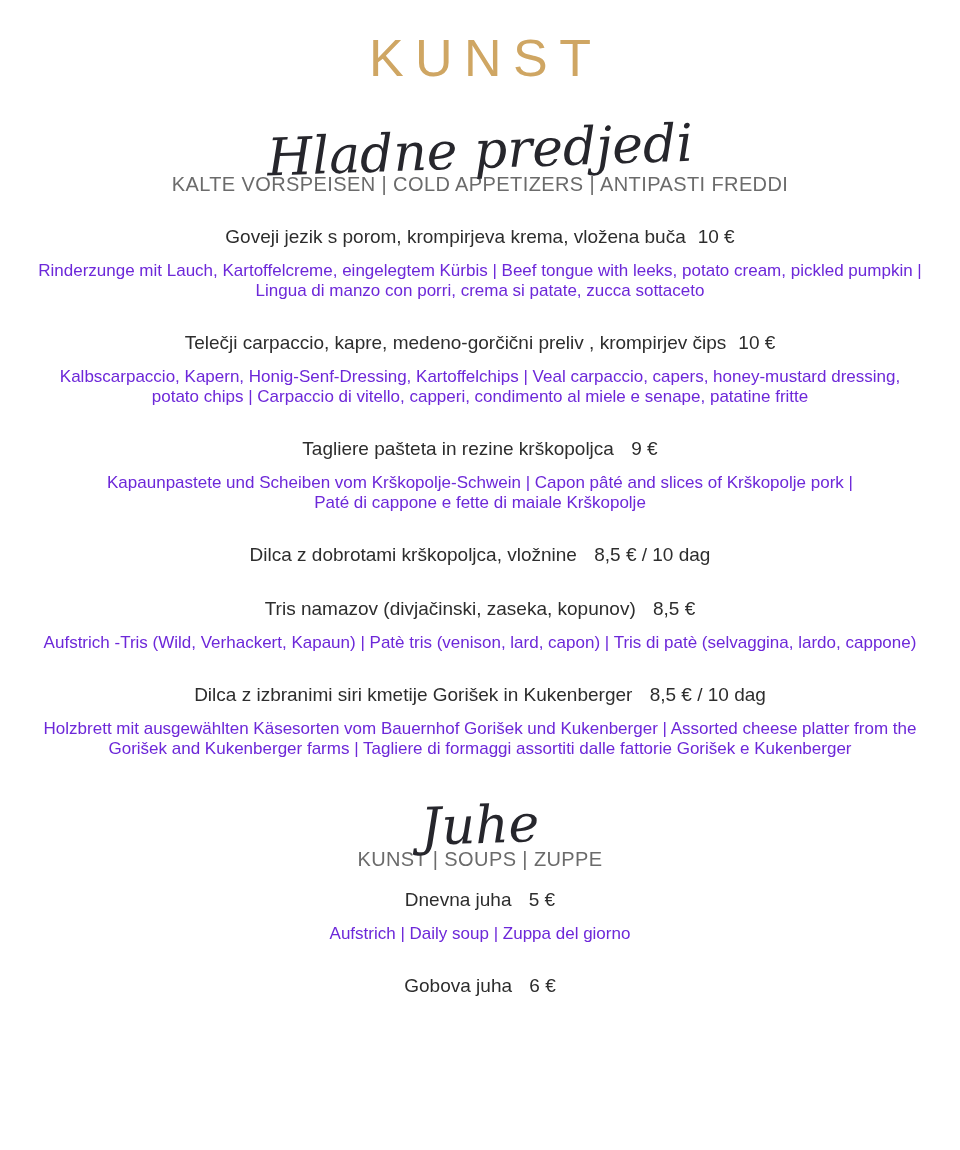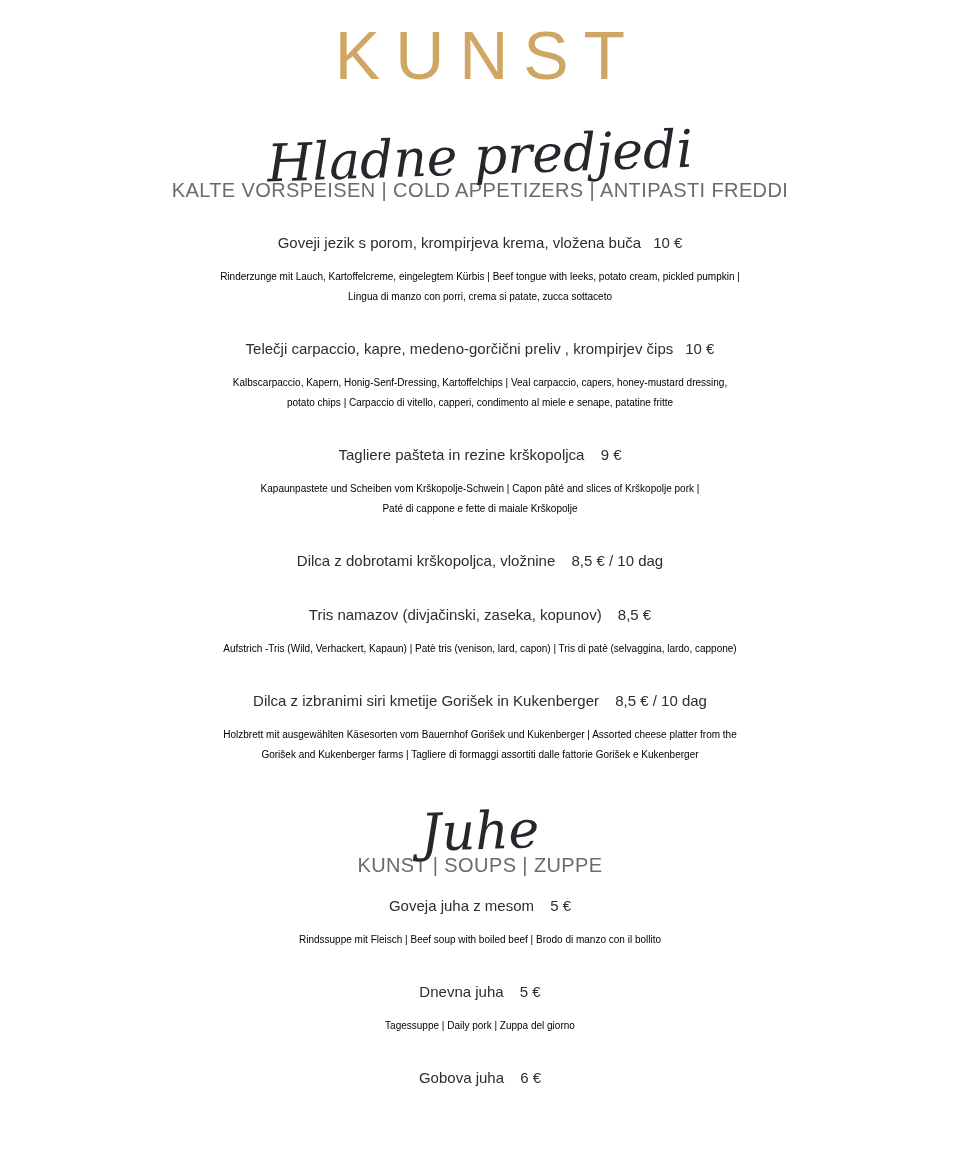--- a/index.html
+++ b/index.html
@@ -5,26 +5,26 @@
   html, body { margin: 0; padding: 0; background: #ffffff; }
   body {
     width: 960px;
     min-height: 1150px;
     font-family: "Liberation Sans", sans-serif;
     color: #2e2e2e;
   }
   .menu-page { width: 960px; text-align: center; padding-top: 16px; box-sizing: border-box; }
 
   .logo {
-    font-size: 68px;
+    font-size: 52px;
     font-weight: 400;
     letter-spacing: 0.22em;
     color: #cfa663;
     padding-left: 0.22em; 
-    margin-top: 0;
+    margin-top: 12px;
   }
 
   .menu-section { margin-top: 34px; }
 
   .script-title {
     font-family: "DejaVu Serif", serif;
     font-style: italic;
     font-size: 52px;
     line-height: 1.1;
     color: #26262c;
@@ -34,30 +34,30 @@
     font-size: 20px;
     color: #6b6b6b;
     letter-spacing: 0.02em;
     margin-top: -6px;
   }
 
   .items { margin-top: 28px; }
 
   .item { margin-bottom: 29px; }
   .item-title {
-    font-size: 15px;
+    font-size: 19px;
     font-weight: 500;
     color: #2d2d2d;
     line-height: 25px;
     margin-bottom: 4px;
   }
   .item-title .price { margin-left: 12px; }
   .item-desc {
-    font-size: 10px;
-    color: #000000;
+    font-size: 17px;
+    color: #6d28d9;
     line-height: 20px;
     white-space: pre-line;
     max-width: 926px;
     margin: 12px auto;
   }
 
   .soup-section { margin-top: 38px; }
   .soup-section .items { margin-top: 16px; }
 </style>
 </head>
@@ -109,28 +109,24 @@
 
     </div>
   </div>
 
   <div class="menu-section soup-section">
     <div class="script-title">Juhe</div>
     <div class="section-subtitle">KUNST | SOUPS | ZUPPE</div>
 
     <div class="items">
 
-      <div class="item">
-        <div class="item-title"><span>Goveja juha z mesom </span><span class="price">5 €</span></div>
-        <div class="item-desc">Rindssuppe mit Fleisch  | Beef soup with boiled beef  | Brodo di manzo con il bollito</div>
-      </div>
 
       <div class="item">
         <div class="item-title"><span>Dnevna juha </span><span class="price">5 €</span></div>
-        <div class="item-desc">Tagessuppe | Daily pork | Zuppa del giorno</div>
+        <div class="item-desc">Aufstrich | Daily soup | Zuppa del giorno</div>
       </div>
 
       <div class="item">
         <div class="item-title"><span>Gobova juha </span><span class="price">6 €</span></div>
 
       </div>
 
     </div>
   </div>
 

